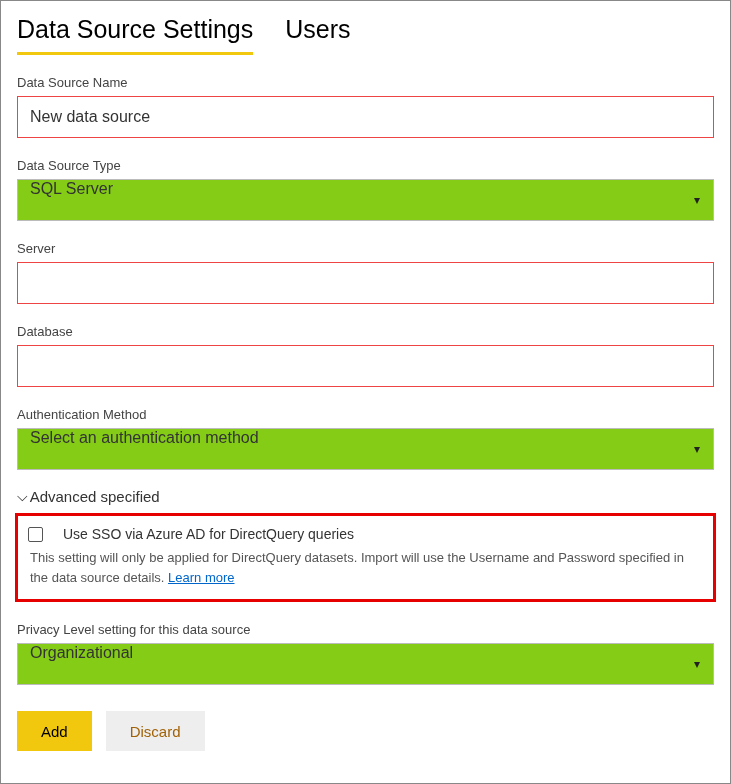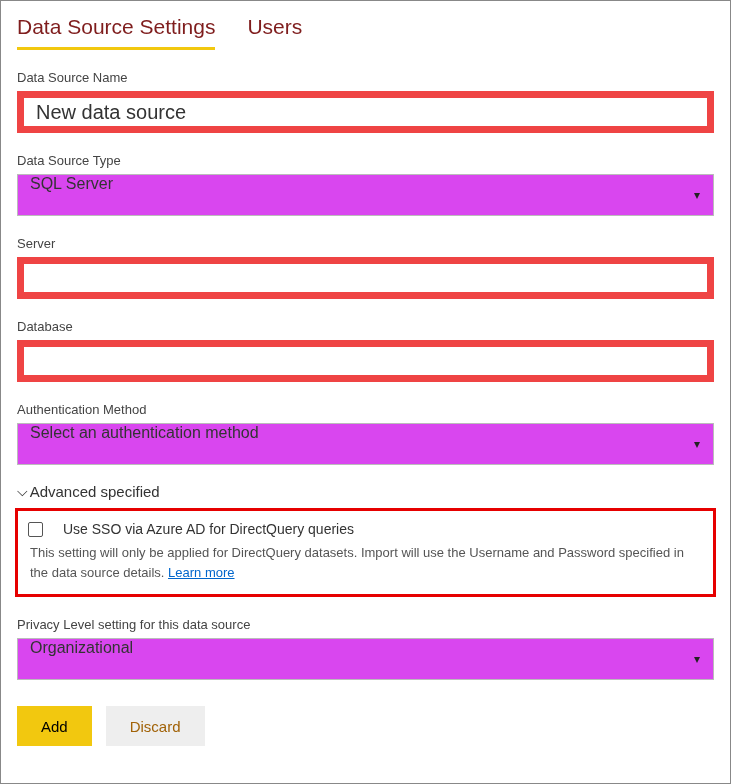--- a/index.html
+++ b/index.html
@@ -18,62 +18,62 @@
     }
     .container {
       padding: 14px 16px;
     }
     .tabs {
       display: flex;
       gap: 32px;
       margin-bottom: 20px;
     }
     .tab {
-      font-size: 21px;
-      color: #7f1d1d;
+      font-size: 25px;
+      color: #000000;
       padding-bottom: 8px;
       cursor: pointer;
       border-bottom: 3px solid transparent;
     }
     .tab.active {
       border-bottom: 3px solid #f2c80f;
     }
     .field-group {
       margin-bottom: 18px;
     }
     .field-label {
       font-size: 13px;
       color: #444;
       margin-bottom: 6px;
       display: block;
       margin-top: 20px;
     }
     .text-input {
       width: 100%;
       height: 42px;
-      border: 7px solid #ef4444;
+      border: 1px solid #ef4444;
       padding: 0 12px;
-      font-size: 20px;
+      font-size: 16px;
       color: #333;
       font-family: inherit;
       outline: none;
     }
     .select-wrap {
       position: relative;
       width: 100%;
     }
     .select-input {
       width: 100%;
       height: 42px;
       border: 1px solid #bbb;
       padding: 0 12px;
       font-size: 16px;
       color: #333;
       font-family: inherit;
-      background: #d946ef;
+      background: #84cc16;
       appearance: none;
       -webkit-appearance: none;
       cursor: pointer;
       outline: none;
     }
     .select-arrow {
       position: absolute;
       right: 14px;
       top: 50%;
       transform: translateY(-50%);

